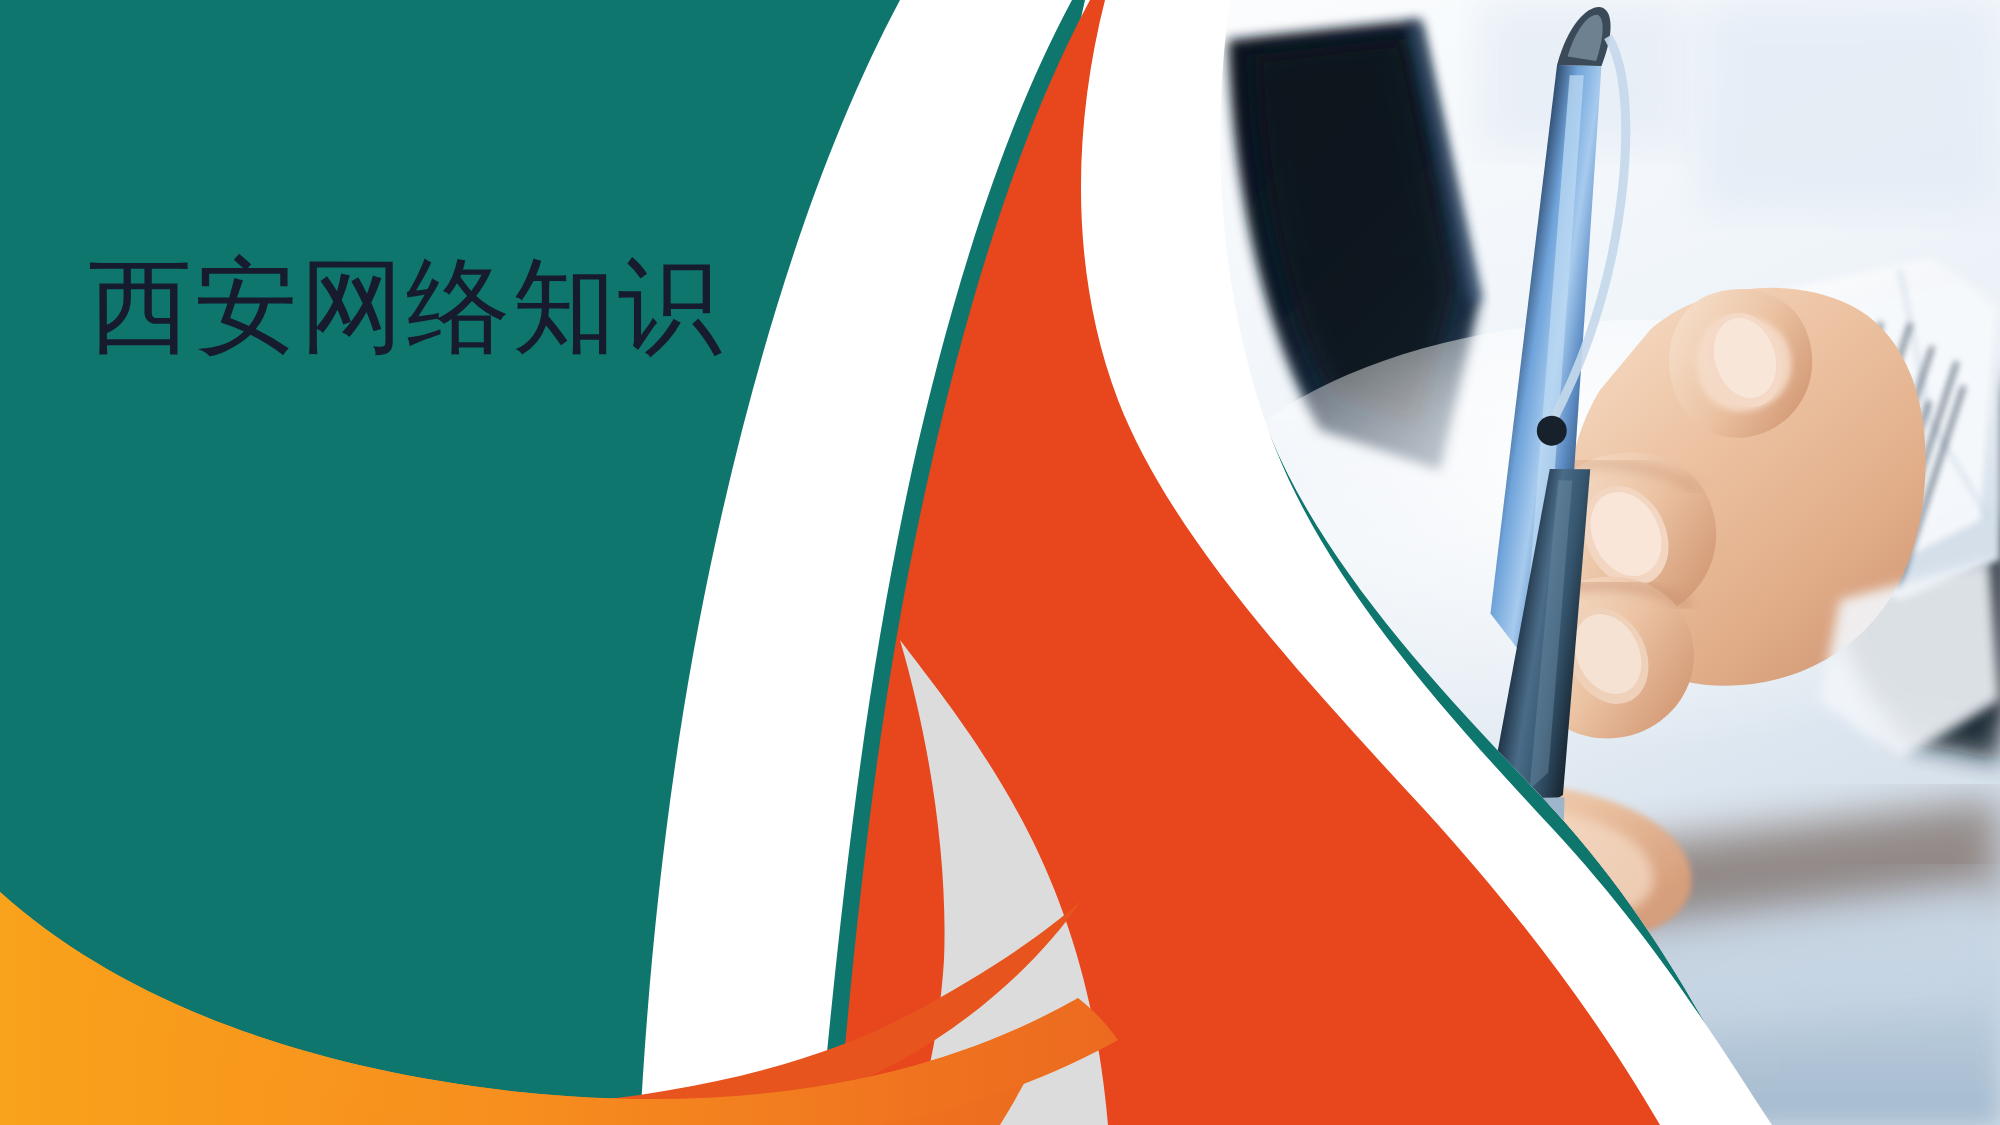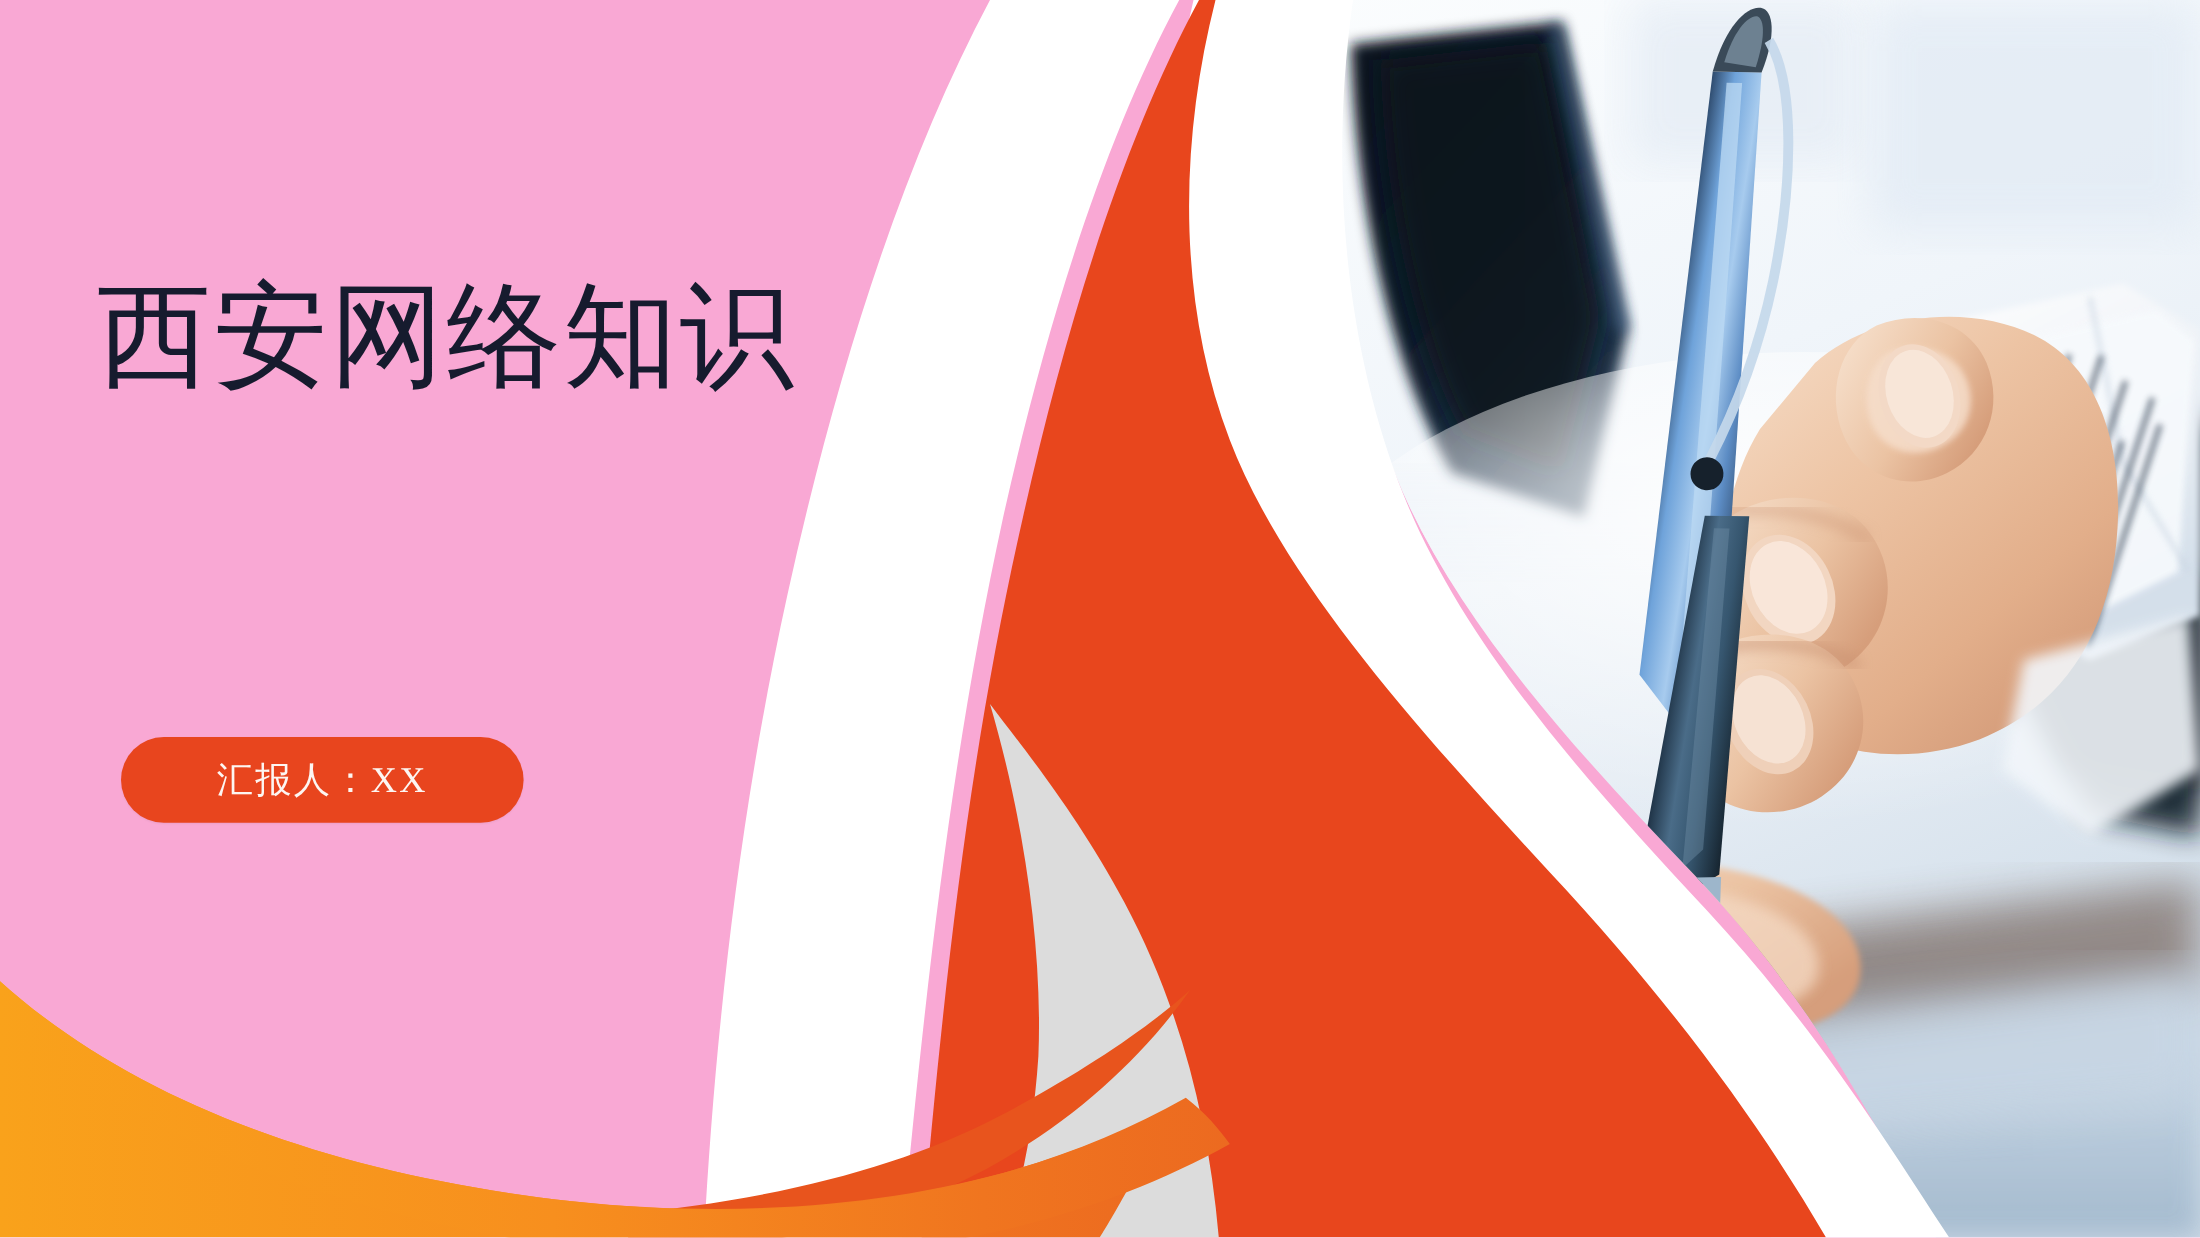--- a/index.html
+++ b/index.html
@@ -1,18 +1,18 @@
 <!DOCTYPE html>
 <html><head>
 <meta charset="utf-8">
 <style>
   html,body{margin:0;padding:0;background:#fff;}
   body{font-family:"Liberation Serif", serif;}
   #slide{
-    position:relative;width:2000px;height:1125px;overflow:hidden;background:#f9a8d4;
+    position:relative;width:2000px;height:1125px;overflow:hidden;background:#0f766e;
   }
   #bg-svg{position:absolute;left:0;top:0;width:2000px;height:1125px;}
 
   
   #title-block{
     position:absolute;left:88px;top:240px;width:720px;
   }
   .title-line{
     font-family:"Liberation Serif","DejaVu Serif",serif;
     font-size:104px;
@@ -300,17 +300,14 @@
              C320,1112 130,1036 0,930 Z" fill="url(#ribbonGrad)"></path>
 
     <path d="M1060,1010 C1140,1062 1260,1104 1400,1125 L1118,1125
              C1096,1082 1076,1042 1060,1010 Z" fill="#FFFFFF" opacity="0"></path>
   </svg>
 
   <div id="title-block">
     <div class="title-line">西安网络知识</div>
   </div>
 
-  <div id="presenter-pill">
-    <span id="presenter-text">汇报人：XX</span>
-  </div>
 
 </div>
 
 </body></html>

